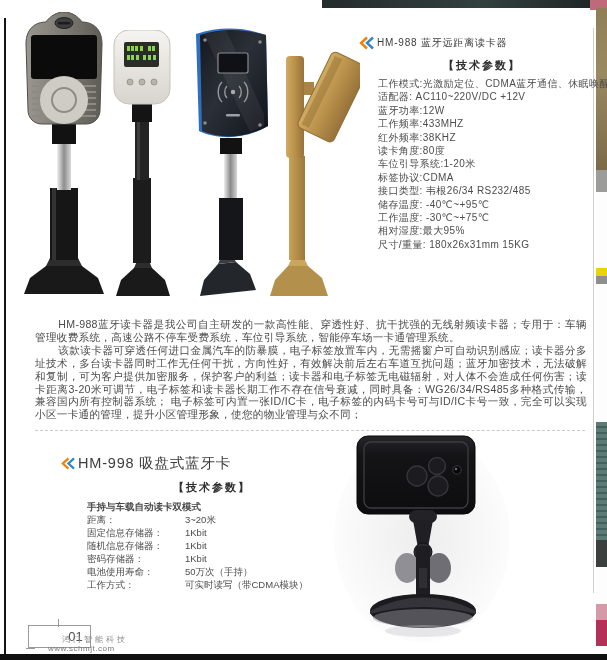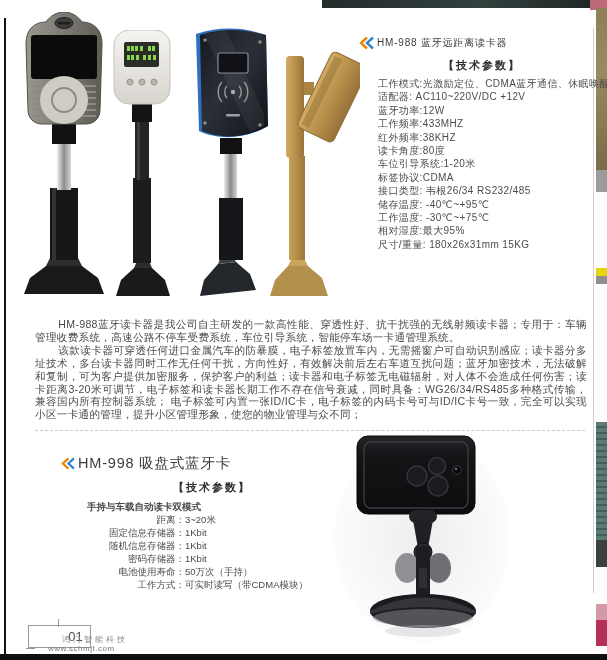--- a/index.html
+++ b/index.html
@@ -36,21 +36,21 @@
   .desc p { margin:0; text-indent:2.2em; }
   .dashed-divider { position:absolute; left:35px; top:430px; width:550px; border-top:1px dashed #c9c9c9; }
 
   
   .hm998-col { position:absolute; left:60px; top:454px; width:290px; }
   .sec-title-2 { font-size:14.5px; }
   .params-heading-2 { margin:7px 0 5px 14px; }
   .spec-list-998 { margin-left:27px; font-size:9.5px; line-height:13px; color:#4c4c4c; }
   .mode-line { font-weight:bold; color:#474747; }
   .spec-row { display:flex; }
-  .spec-row .lbl { width:98px; flex:0 0 auto;text-align:right; }
+  .spec-row .lbl { width:98px; flex:0 0 auto; }
   .spec-row .val { flex:1; }
 
   
   .hm998-photo { position:absolute; left:333px; top:428px; width:178px; height:214px; }
 
   
   .footer { position:absolute; left:28px; top:623px; }
   .pg-box { position:absolute; left:0; top:2px; width:29px; height:21px; border:1px solid #9a9a9a;
             font-size:13px; color:#4f4f4f; text-align:center; line-height:21px;padding-left:32px; }
   .pg-tick { position:absolute; left:30px; top:-4px; width:1px; height:8px; background:#9a9a9a; }

